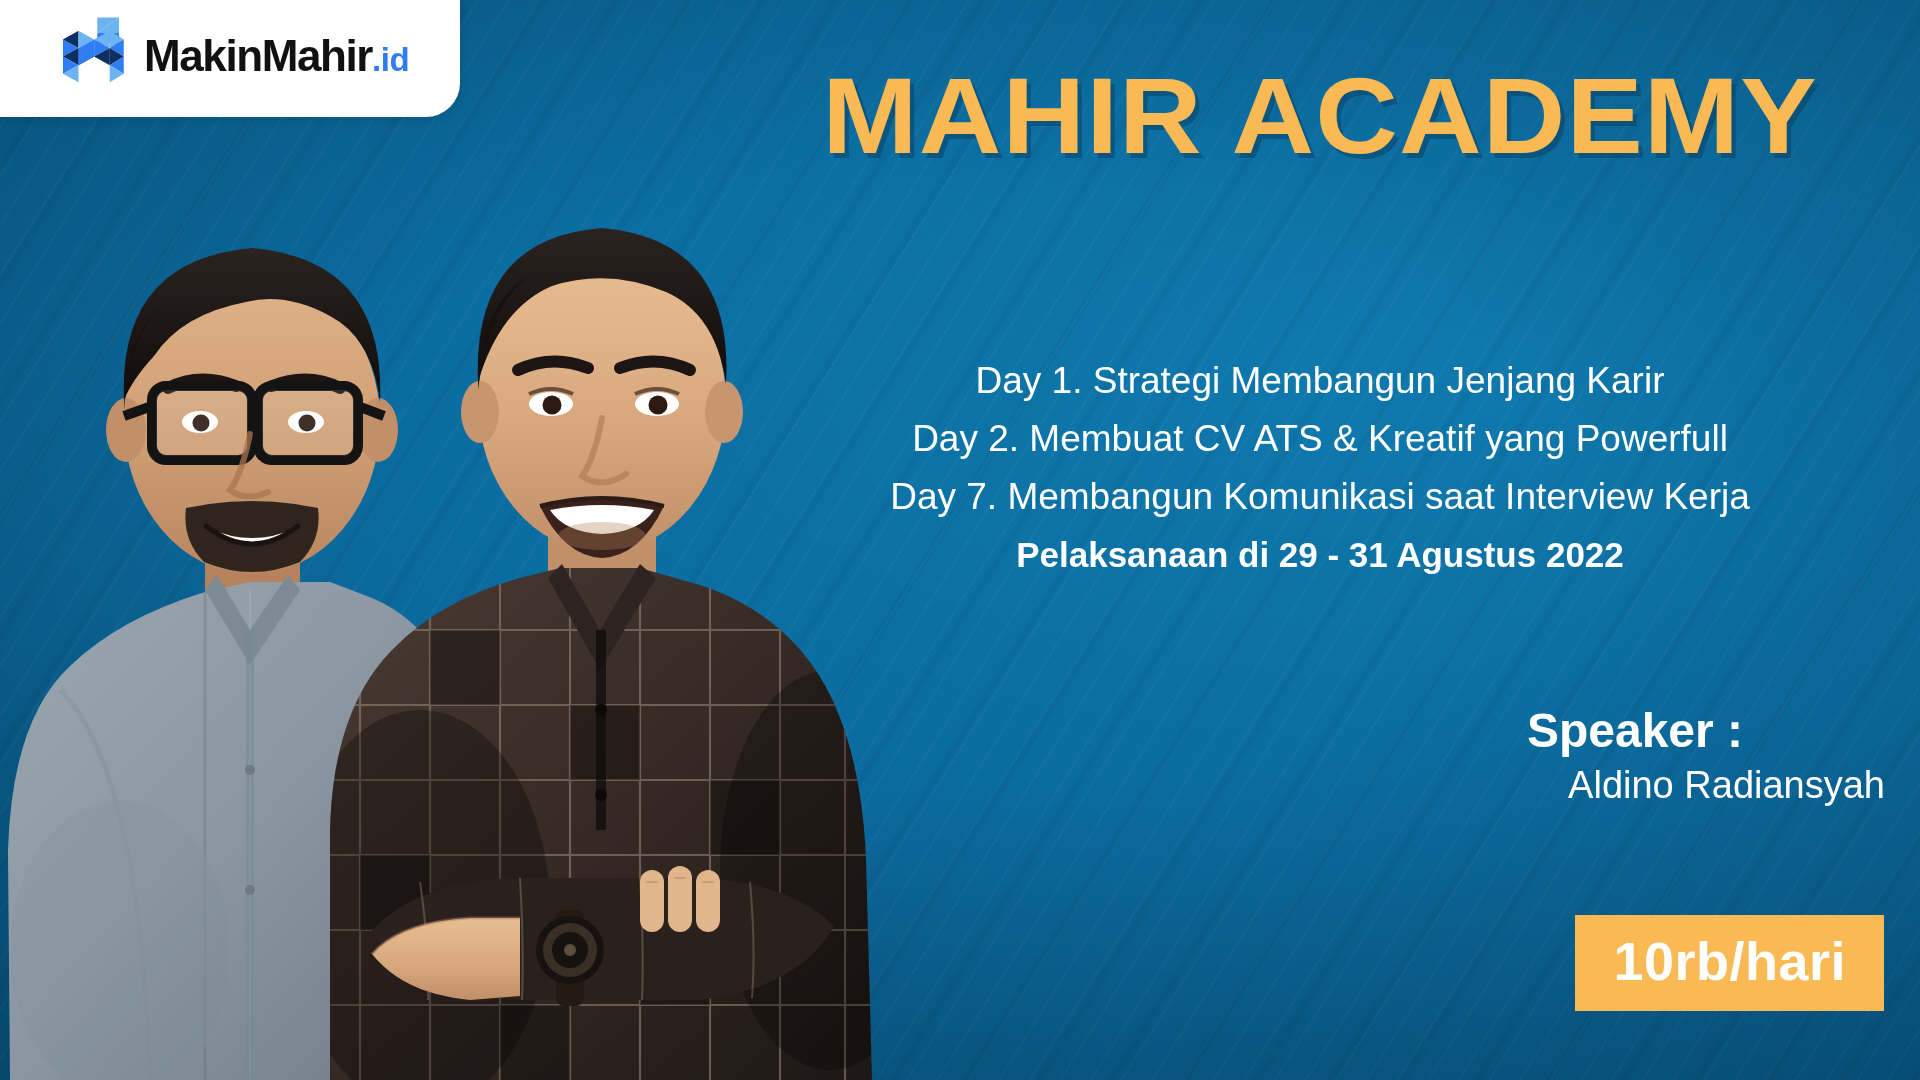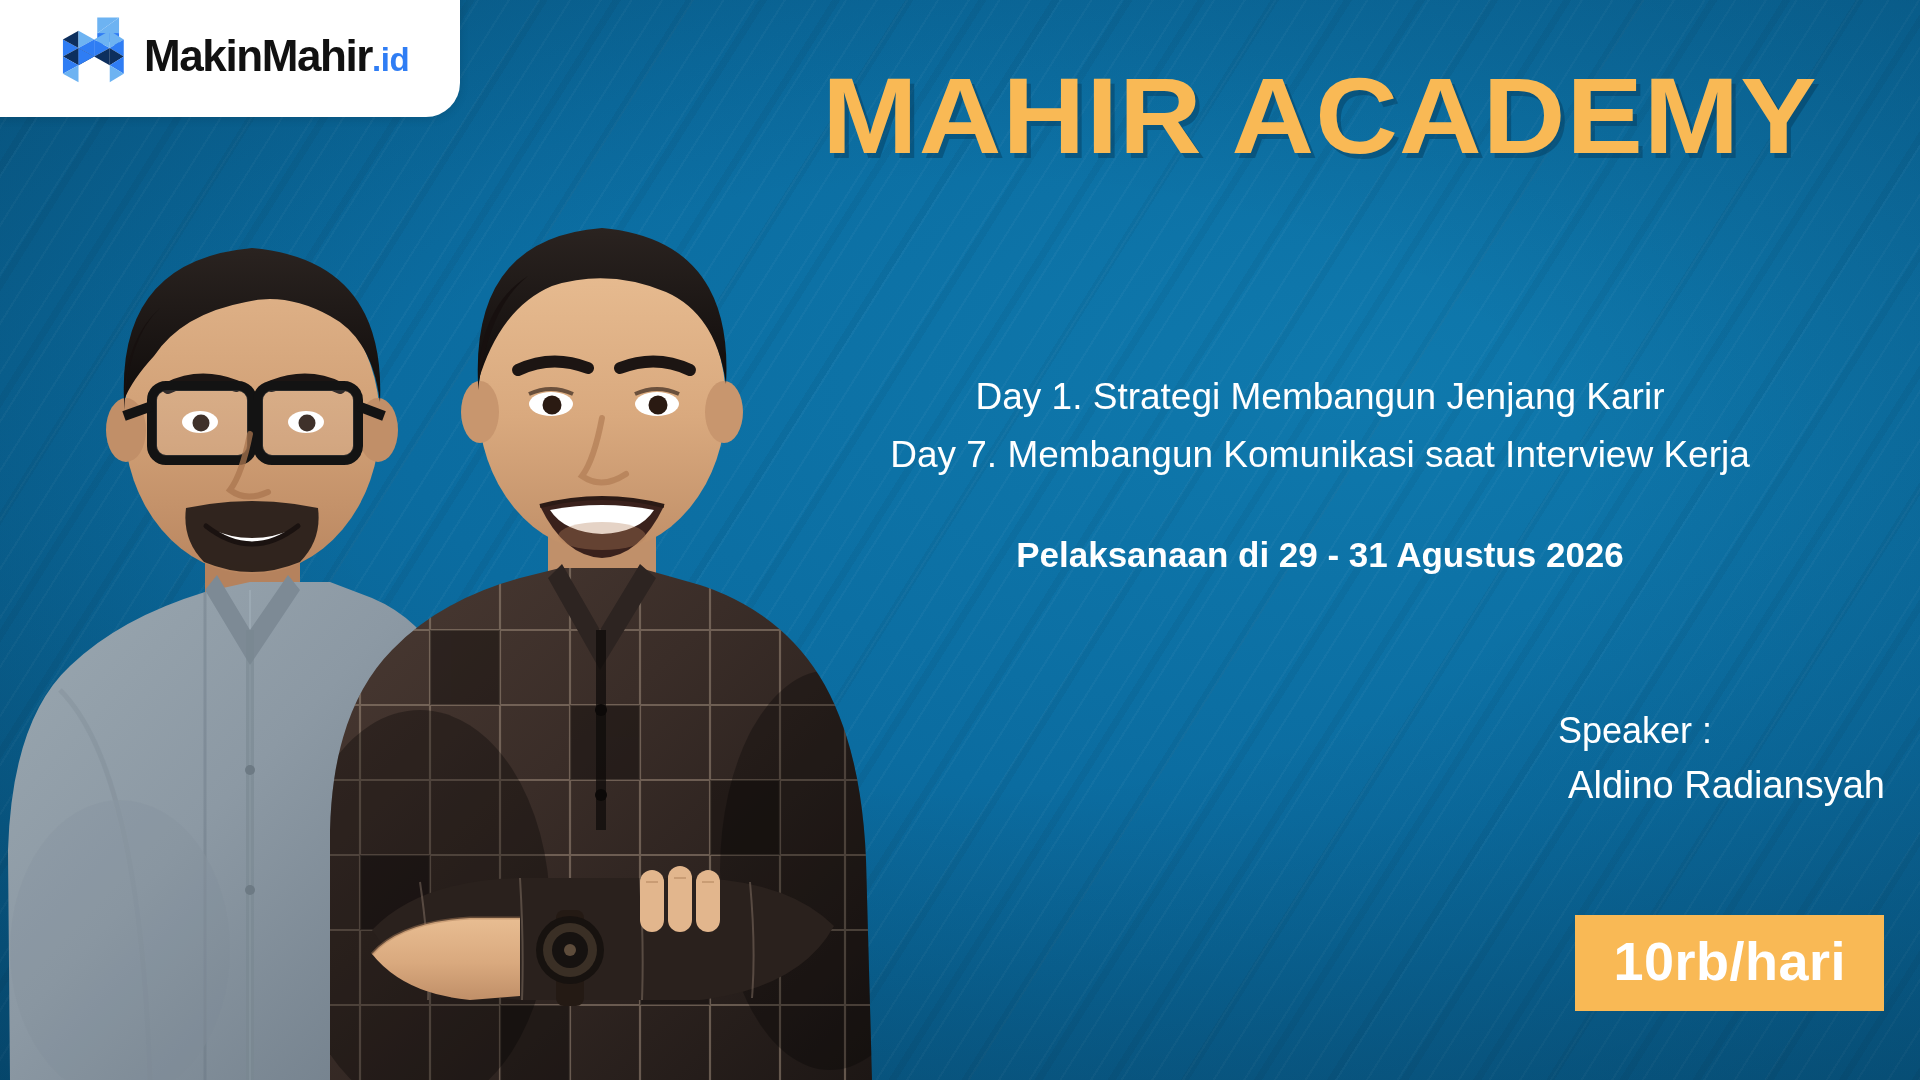--- a/index.html
+++ b/index.html
@@ -144,21 +144,20 @@
     letter-spacing: 0.2px;
     white-space: nowrap;
   }
 
   .days {
     position: absolute;
     left: 0;
     top: 352px;
     width: 1120px;
     text-align: center;
-    margin-top: 16px;
   }
   .day-line {
     font-size: 37px;
     line-height: 58px;
     color: #ffffff;
     font-weight: 400;
     white-space: nowrap;
   }
 
   .date-line {
@@ -174,22 +173,22 @@
   }
 
   .speaker-block {
     position: absolute;
     right: 35px;
     top: 705px;
     text-align: center;
     width: 500px;
   }
   .speaker-label {
-    font-size: 36px;
-    font-weight: 400;
+    font-size: 48px;
+    font-weight: 700;
     color: #ffffff;
     line-height: 52px;
   }
   .speaker-name {
     font-size: 38px;
     font-weight: 400;
     color: #ffffff;
     line-height: 56px;
     white-space: nowrap;
     text-align: right;
@@ -442,24 +441,25 @@
     </svg>
   </div>
 
   <div class="content">
 
     <div class="title">MAHIR ACADEMY</div>
 
 
     <div class="days">
       <div class="day-line">Day 1. Strategi Membangun Jenjang Karir</div>
+      <div class="day-line">Day 2. Membuat CV ATS &amp; Kreatif yang Powerfull</div>
       <div class="day-line">Day 7. Membangun Komunikasi saat Interview Kerja</div>
     </div>
 
-    <div class="date-line">Pelaksanaan di 29 - 31 Agustus 2026</div>
+    <div class="date-line">Pelaksanaan di 29 - 31 Agustus 2022</div>
 
     <div class="speaker-block">
       <div class="speaker-label">Speaker :</div>
       <div class="speaker-name">Aldino Radiansyah</div>
     </div>
 
     <div class="price-badge">
       <span>10rb/hari</span>
     </div>
 

